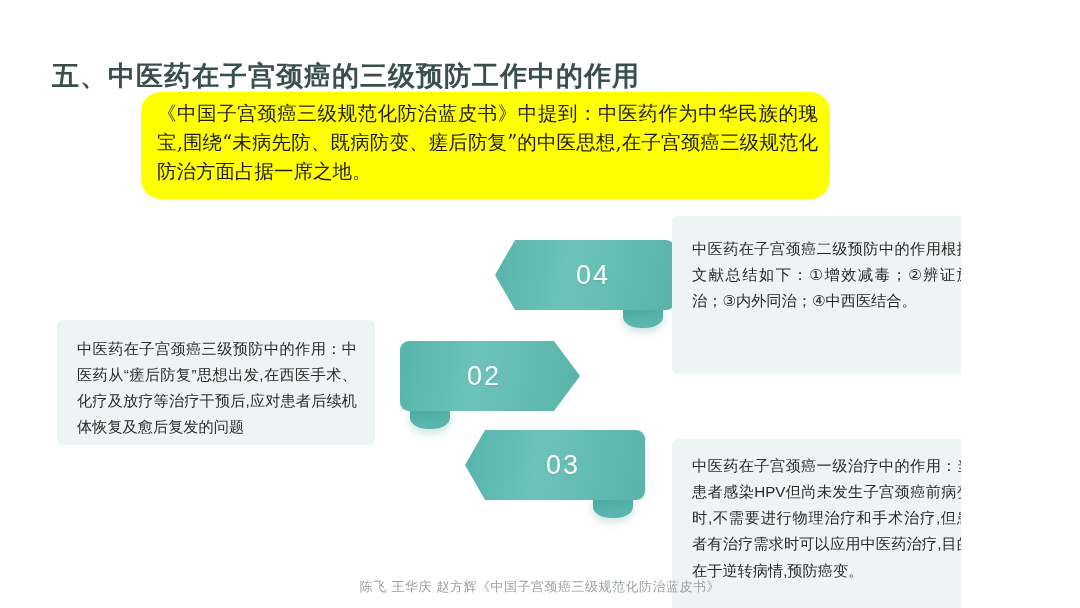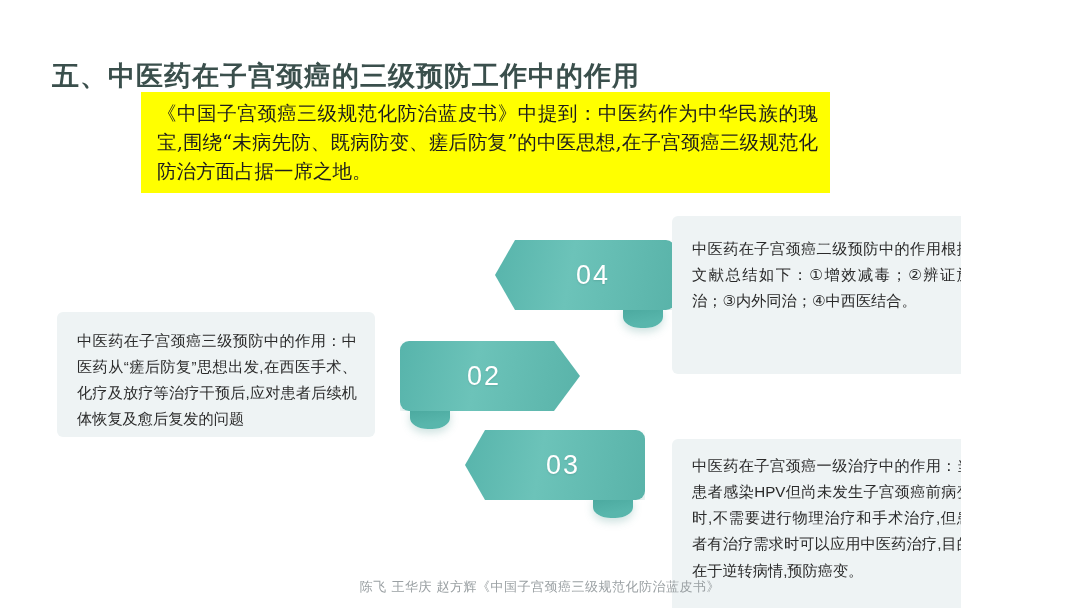--- a/index.html
+++ b/index.html
@@ -35,22 +35,23 @@
     white-space: nowrap;
   }
 
   
   .quote-box {
     position: absolute;
     left: 141px;
     top: 92px;
     width: 689px;
     background: #ffff00;
-    padding: 8px 12px 6px 16px;
+    padding: 8px 12px 12px 16px;
     box-sizing: border-box;
+    border-radius: 20px;
   }
   .quote-text {
     font-family: "DejaVu Serif", "Liberation Serif", serif;
     font-size: 19.5px;
     line-height: 1.48;
     color: #1d1d1d;
     text-align: justify;
     text-justify: inter-ideograph;
   }
 
@@ -71,21 +72,21 @@
   }
 
   #panel-level2 {
     left: 672px;
     top: 216px;
     width: 318px;
     height: 158px;
   }
   #panel-level3 {
     left: 57px;
-    top: 312px;
+    top: 320px;
     width: 318px;
     height: 125px;
     padding-top: 16px;
   }
   #panel-level1 {
     left: 672px;
     top: 398px;
     width: 318px;
     height: 182px;
     padding-top: 14px;

